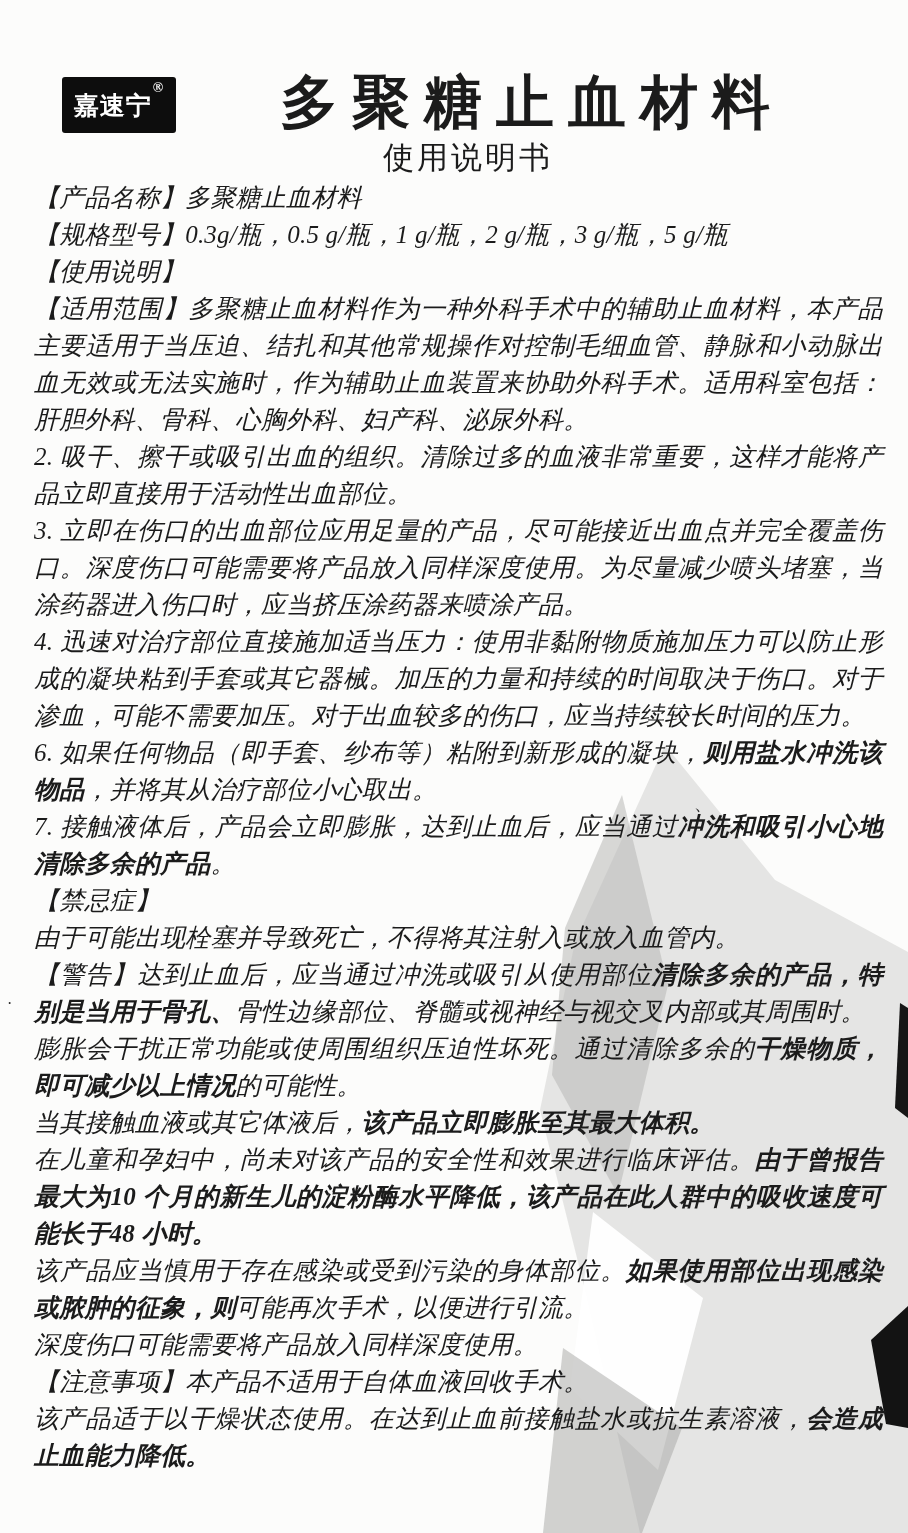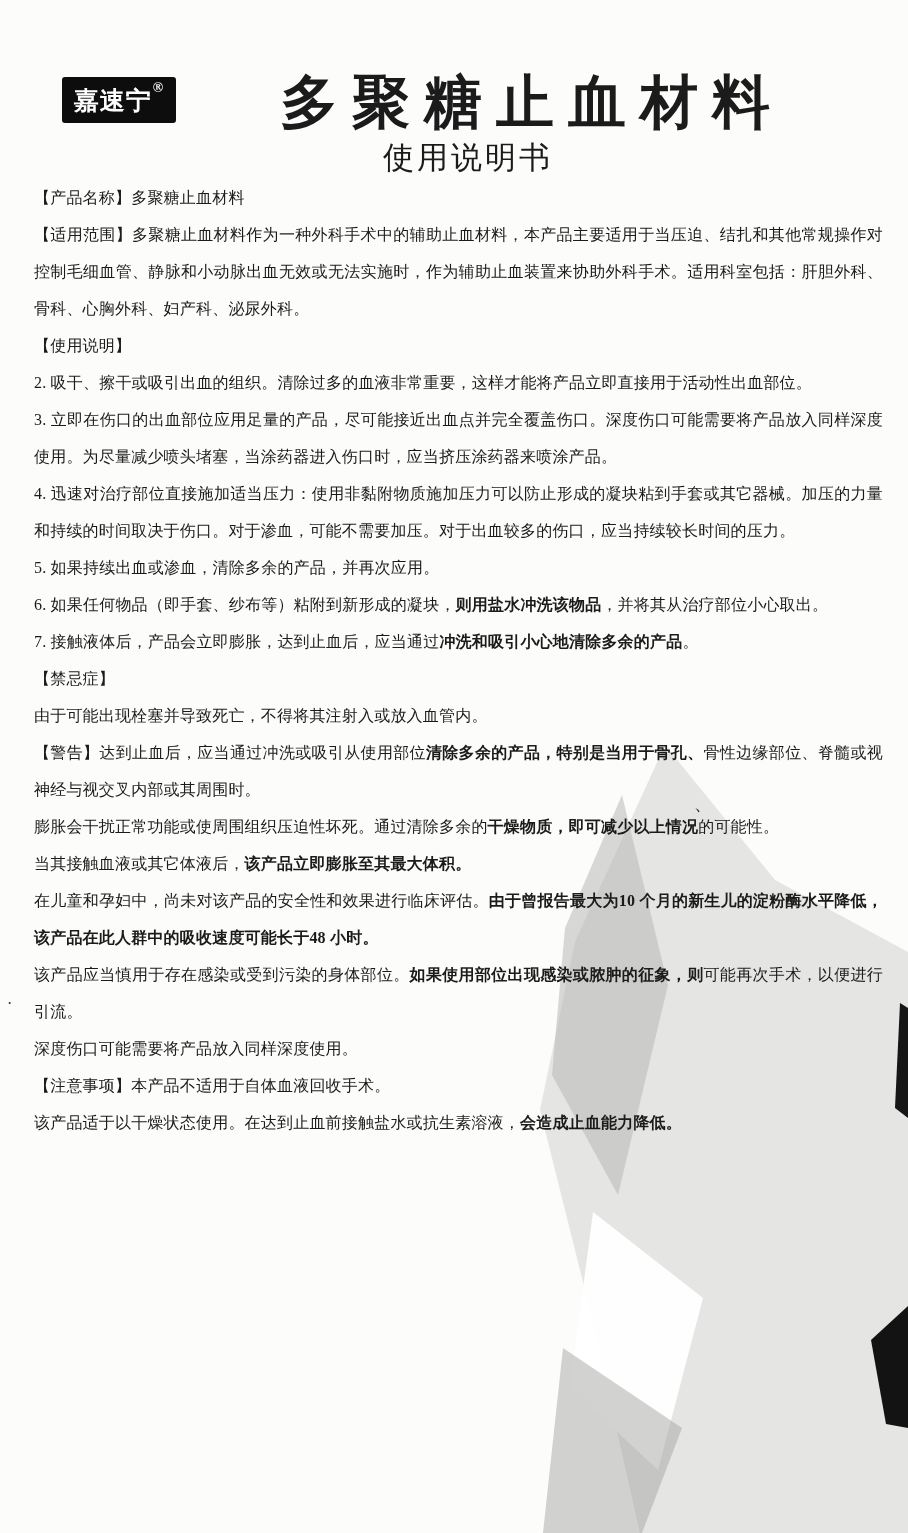--- a/index.html
+++ b/index.html
@@ -18,42 +18,42 @@
   .polyC { left:0; top:0; width:908px; height:1533px; background:#ffffff; opacity:.95;
     clip-path:polygon(593px 1212px,703px 1298px,658px 1470px,570px 1388px); }
   .polyD { left:0; top:0; width:908px; height:1533px; background:#a5a5a3; opacity:.5;
     clip-path:polygon(563px 1348px,682px 1428px,642px 1533px,543px 1533px); }
   .polyE { left:0; top:0; width:908px; height:1533px; background:#161616;
     clip-path:polygon(900px 1003px,908px 1008px,908px 1118px,895px 1108px); }
   .polyF { left:0; top:0; width:908px; height:1533px; background:#131313;
     clip-path:polygon(871px 1340px,908px 1306px,908px 1428px,886px 1424px); }
 
   .logo {
-    position:absolute; left:62px; top:77px; width:114px; height:46px;
+    position:absolute; left:62px; top:77px; width:114px; height:56px;
     background:#0d0d0d; color:#fff; border-radius:3px;
     display:flex; align-items:center; justify-content:center;
     font-size:25px; font-weight:600; letter-spacing:1px;
   }
   .logo .rmark { font-size:14px; align-self:flex-start; margin-top:3px; margin-left:1px; }
 
   .title {
     position:absolute; left:0; right:0; top:64px; text-align:center;
     font-size:58px; font-weight:700; letter-spacing:14px;
     transform:translateX(78px); white-space:nowrap;
   }
   .subtitle {
     position:absolute; left:0; right:0; top:137px; text-align:center;
     font-size:31px; font-weight:500; letter-spacing:3px;
     transform:translateX(14px); white-space:nowrap;
   }
 
   .doc-body { position:absolute; left:34px; top:179px; width:849px; }
   .para {
-    margin:0; font-size:16px; letter-spacing:0.2px; line-height:37px;
-    text-align:justify; text-justify:inter-ideograph;
+    margin:0; font-size:25px; letter-spacing:0.2px; line-height:37px;
+    text-align:justify; text-justify:inter-ideograph;font-style:italic;
   }
   .para .b { font-weight:700;margin-top:20px; }
   .para.indent { text-indent:21px; }
 
   .artifact { position:absolute; font-size:16px; color:#2a2a2a; }
   .artifact.dot { left:7px; top:995px; }
   .artifact.tick { left:694px; top:792px; font-size:18px; }
 </style>
 </head>
 <body>
@@ -69,26 +69,26 @@
 
   <div class="logo">
     <span>嘉速宁</span>
       <span class="rmark">®</span>
   </div>
   <div class="title">多聚糖止血材料</div>
   <div class="subtitle">使用说明书</div>
 
   <div class="doc-body">
       <p class="para"><span>【产品名称】多聚糖止血材料</span></p>
+      <p class="para"><span>【规格型号】0.3g/瓶，0.5 g/瓶，1 g/瓶，2 g/瓶，3 g/瓶，5 g/瓶</span></p>
+      <p class="para"><span>【使用说明】</span></p>
       <p class="para"><span>【适用范围】多聚糖止血材料作为一种外科手术中的辅助止血材料，本产品主要适用于当压迫、结扎和其他常规操作对控制毛细血管、静脉和小动脉出血无效或无法实施时，作为辅助止血装置来协助外科手术。适用科室包括：肝胆外科、骨科、心胸外科、妇产科、泌尿外科。</span></p>
-      <p class="para"><span>【使用说明】</span></p>
       <p class="para"><span>2. 吸干、擦干或吸引出血的组织。清除过多的血液非常重要，这样才能将产品立即直接用于活动性出血部位。</span></p>
       <p class="para"><span>3. 立即在伤口的出血部位应用足量的产品，尽可能接近出血点并完全覆盖伤口。深度伤口可能需要将产品放入同样深度使用。为尽量减少喷头堵塞，当涂药器进入伤口时，应当挤压涂药器来喷涂产品。</span></p>
       <p class="para"><span>4. 迅速对治疗部位直接施加适当压力：使用非黏附物质施加压力可以防止形成的凝块粘到手套或其它器械。加压的力量和持续的时间取决于伤口。对于渗血，可能不需要加压。对于出血较多的伤口，应当持续较长时间的压力。</span></p>
-      <p class="para"><span>5. 如果持续出血或渗血，清除多余的产品，并再次应用。</span></p>
       <p class="para"><span>6. 如果任何物品（即手套、纱布等）粘附到新形成的凝块，</span><span class="b">则用盐水冲洗该物品</span><span>，并将其从治疗部位小心取出。</span></p>
       <p class="para"><span>7. 接触液体后，产品会立即膨胀，达到止血后，应当通过</span><span class="b">冲洗和吸引小心地清除多余的产品</span><span>。</span></p>
       <p class="para"><span>【禁忌症】</span></p>
       <p class="para"><span>由于可能出现栓塞并导致死亡，不得将其注射入或放入血管内。</span></p>
       <p class="para"><span>【警告】达到止血后，应当通过冲洗或吸引从使用部位</span><span class="b">清除多余的产品，特别是当用于骨孔、</span><span>骨性边缘部位、脊髓或视神经与视交叉内部或其周围时。</span></p>
       <p class="para"><span>膨胀会干扰正常功能或使周围组织压迫性坏死。通过清除多余的</span><span class="b">干燥物质，即可减少以上情况</span><span>的可能性。</span></p>
       <p class="para"><span>当其接触血液或其它体液后，</span><span class="b">该产品立即膨胀至其最大体积。</span></p>
       <p class="para"><span>在儿童和孕妇中，尚未对该产品的安全性和效果进行临床评估。</span><span class="b">由于曾报告最大为10 个月的新生儿的淀粉酶水平降低，该产品在此人群中的吸收速度可能长于48 小时。</span></p>
       <p class="para"><span>该产品应当慎用于存在感染或受到污染的身体部位。</span><span class="b">如果使用部位出现感染或脓肿的征象，则</span><span>可能再次手术，以便进行引流。</span></p>
       <p class="para"><span>深度伤口可能需要将产品放入同样深度使用。</span></p>

